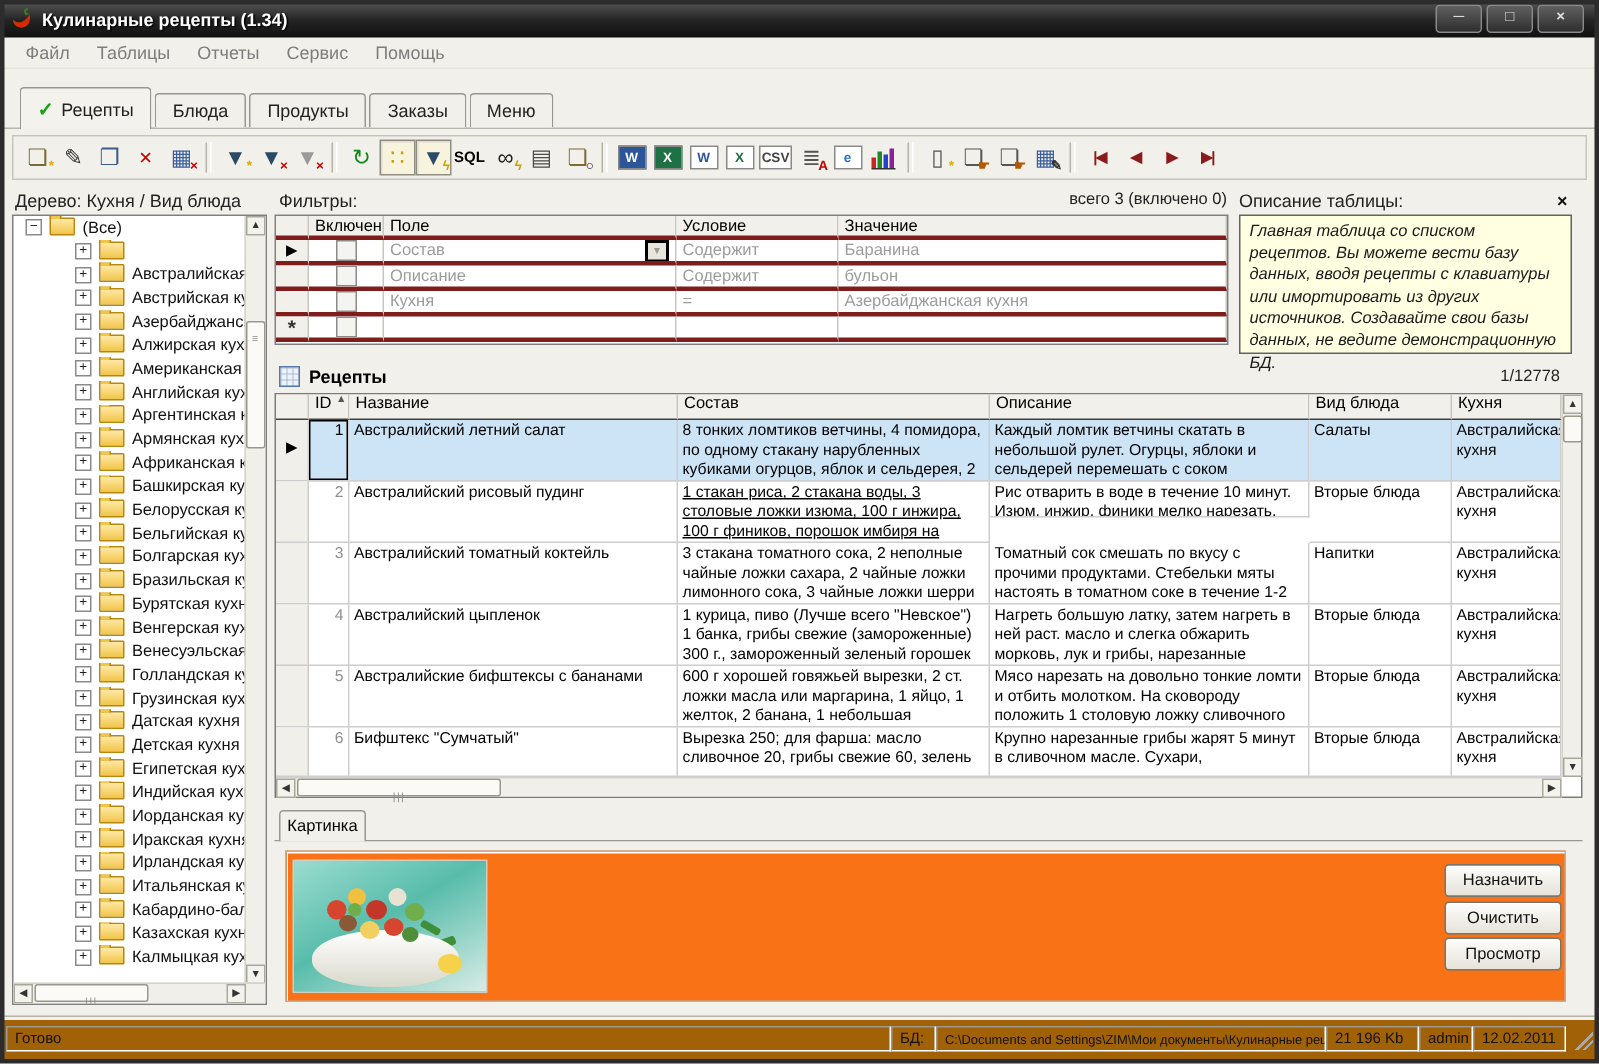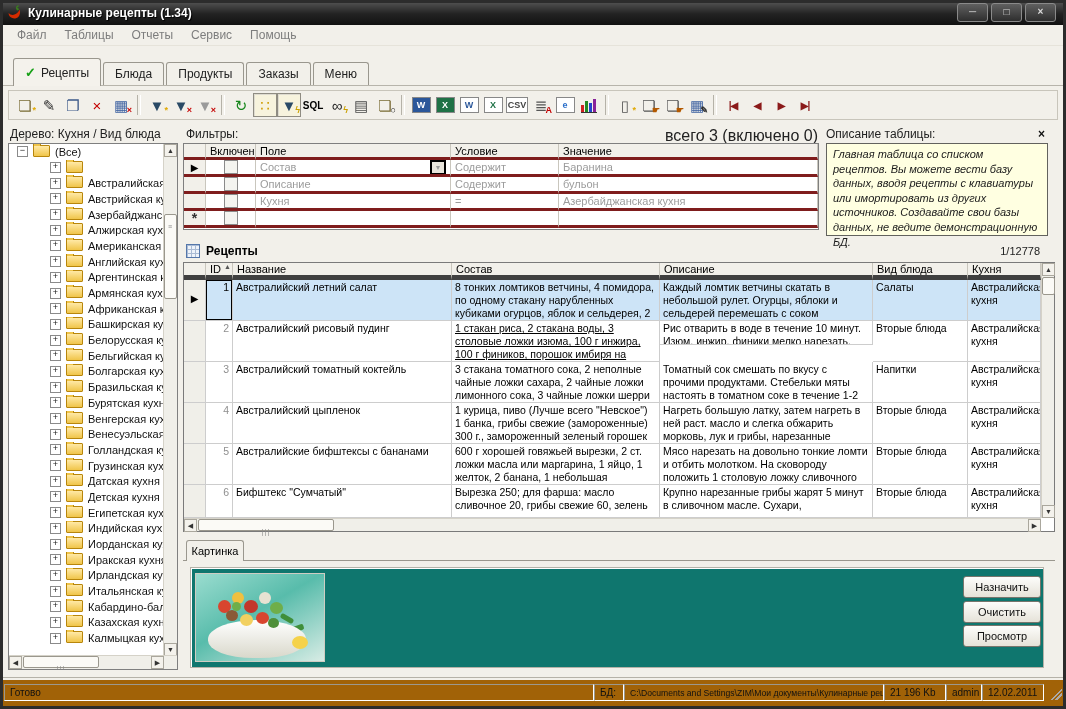--- a/index.html
+++ b/index.html
@@ -38,21 +38,21 @@
   .xbox{flex:0 0 9px;width:9px;height:9px;border:1px solid #8a8a8a;background:#fff;font-size:9px;line-height:7px;text-align:center;color:#222;margin-right:5px;}
   .folder{flex:0 0 15px;width:15px;height:10px;background:linear-gradient(#ffe9a6,#f0c54a);border:1px solid #b8860b;border-radius:1px;position:relative;margin-right:5px;margin-top:-2px;}
   .folder::before{content:"";position:absolute;top:-3px;left:-1px;width:6px;height:2px;background:#f0c54a;border:1px solid #b8860b;border-bottom:none;}
   .vsb{position:absolute;top:0;right:0;width:13px;bottom:13px;background:#f0efe9;border-left:1px solid #d5d2c8;}
   .hsb{position:absolute;left:0;right:0;bottom:0;height:13px;background:#f0efe9;border-top:1px solid #d5d2c8;}
   .sb-btn{position:absolute;width:13px;height:13px;background:#f4f2ec;border:1px solid #aaa79d;box-sizing:border-box;font-size:7px;line-height:11px;text-align:center;color:#333;}
   .sb-thumb{position:absolute;background:#fbfaf6;border:1px solid #9a978d;box-sizing:border-box;border-radius:2px;text-align:center;color:#999;}
   .grip{font-size:7px;line-height:10px;letter-spacing:1px;color:#8a8a8a;}
   
   .filters-label{position:absolute;left:186px;top:127px;font-size:12px;color:#222;}
-  .filters-summary{position:absolute;top:127px;left:620px;width:198px;text-align:right;font-size:16px;color:#222;}
+  .filters-summary{position:absolute;top:127px;left:620px;width:198px;text-align:right;font-size:11px;color:#222;}
   .fgrid{position:absolute;left:183px;top:143px;width:636px;height:87px;background:#fff;border:1px solid #7f7f7f;box-sizing:border-box;display:grid;grid-template-columns:22px 50px 195px 108px 1fr;grid-template-rows:16px 17px 17px 17px 17px;}
   .fcell{border-right:1px solid #c9c6bd;border-bottom:3px solid #7f1d1d;font-size:11px;display:flex;align-items:center;padding:0 4px;box-sizing:border-box;overflow:hidden;}
   .fhead{background:#f2f0ea;color:#000;}
   .fgut{background:#f2f0ea;justify-content:center;padding:0;}
   .fval{color:#9c9c9c;}
   .fchk{width:12px;height:12px;border:1px solid #8a8a8a;background:#f4f4f0;margin:0 auto;}
   .combo{display:flex;align-items:center;justify-content:space-between;width:100%;height:15px;}
   .combo-btn{width:16px;height:15px;border:2px solid #000;background:#e8e5dc;font-size:7px;line-height:11px;text-align:center;box-sizing:border-box;}
   .cur-mark{color:#000;font-size:10px;}
   .new-mark{color:#333;font-size:14px;font-weight:bold;line-height:8px;}
@@ -60,37 +60,37 @@
   .desc-title{position:absolute;left:826px;top:127px;font-size:12px;color:#222;}
   .desc-close{position:absolute;left:1038px;top:127px;font-size:12px;font-weight:bold;color:#111;}
   .descbox{position:absolute;left:826px;top:143px;width:222px;height:93px;background:#ffffe1;border:1px solid #62625e;box-sizing:border-box;padding:3px 6px;font-size:11px;font-style:italic;color:#1a1a1a;line-height:14.6px;}
   
   .rec-head{position:absolute;left:186px;top:244px;display:flex;align-items:center;}
   .grid-ico{width:12px;height:12px;border:1px solid #5577aa;background-color:#eef3fa;background-image:linear-gradient(#aabbd4 1px,transparent 1px),linear-gradient(90deg,#aabbd4 1px,transparent 1px);background-size:4px 4px;margin-right:6px;}
   .rec-title{font-size:12px;font-weight:bold;color:#000;}
   .rec-counter{position:absolute;left:940px;top:245px;width:100px;text-align:right;font-size:11px;color:#222;}
   .tablewrap{position:absolute;left:183px;top:262px;width:872px;height:270px;border:1px solid #7a7a7a;background:#fff;box-sizing:border-box;display:grid;grid-template-columns:1fr 13px;grid-template-rows:17px 1fr 13px;}
   .thead{grid-column:1;grid-row:1;display:flex;}
-  .thc{background:#f2f0ea;border-right:1px solid #c9c6bd;border-bottom:5px solid #404040;font-size:11px;display:flex;padding:0 4px;box-sizing:border-box;overflow:hidden;}
+  .thc{background:#f2f0ea;border-right:1px solid #c9c6bd;border-bottom:1px solid #404040;font-size:11px;display:flex;padding:0 4px;box-sizing:border-box;overflow:hidden;}
   .sortarrow{font-size:7px;color:#555;margin-left:3px;}
   .tbody{grid-column:1;grid-row:2;overflow:hidden;}
   .trow{display:flex;}
   .tc{border-right:1px solid #cdcdcd;border-bottom:1px solid #cdcdcd;font-size:10.5px;line-height:13.2px;padding:1px 3px;box-sizing:border-box;overflow:hidden;color:#000;}
   .tc.gut{background:#f0efe9;padding:0;text-align:center;font-size:10px;color:#000;display:flex;align-items:flex-start;justify-content:center;}
   .tc.idc{color:#8f8f8f;text-align:right;display:block;}
   .trow.sel .tc{background:#cde4f7;}
   .trow.sel .tc.gut{background:#f0efe9;}
   .trow.sel .tc.idc{color:#000;box-shadow:inset 0 0 0 1px #000;}
   .tvsb{grid-column:2;grid-row:1/3;position:relative;background:#f0efe9;border-left:1px solid #d5d2c8;}
   .thsb{grid-column:1;grid-row:3;position:relative;background:#f0efe9;border-top:1px solid #d5d2c8;}
   
   .pic-tab{position:absolute;left:186px;top:540px;width:58px;height:21px;background:#f2f0ea;border:1px solid #9a978e;border-bottom:none;border-radius:3px 3px 0 0;font-size:11px;display:flex;align-items:center;justify-content:center;box-sizing:border-box;z-index:5;}
   .pic-line{position:absolute;left:183px;top:560px;width:872px;height:1px;background:#9a978e;}
   .pic-panel{position:absolute;left:183px;top:561px;width:872px;height:112px;background:#f2f0ea;}
-  .pic-groove{position:absolute;left:7px;top:6px;width:852px;height:99px;border:1px solid #b5b2a8;box-shadow:inset 1px 1px 0 #fff;background:#0f766e;}
+  .pic-groove{position:absolute;left:7px;top:6px;width:852px;height:99px;border:1px solid #b5b2a8;box-shadow:inset 1px 1px 0 #fff;background:#f97316;}
   .pic-img{position:absolute;left:4px;top:5px;width:128px;height:87px;background:linear-gradient(150deg,#9adccf,#58bcab 45%,#d8ece5);border:1px solid #cfccc2;overflow:hidden;}
   .dot{position:absolute;border-radius:50%;}
   .bowl{position:absolute;left:12px;bottom:3px;width:98px;height:38px;background:linear-gradient(#ffffff,#d9d8cb);border-radius:50% 50% 46% 46%;}
   .sprig{position:absolute;background:#3f8f3a;border-radius:2px;}
   .pic-btn{position:absolute;width:78px;height:22px;background:linear-gradient(#fdfdfb,#e5e2d8);border:1px solid #77756c;border-radius:3px;font-size:11px;display:flex;align-items:center;justify-content:center;box-sizing:border-box;color:#111;}
   
   .stat-divider{position:absolute;left:3px;top:677px;width:1060px;height:2px;border-top:1px solid #b5b2a8;border-bottom:1px solid #fff;}
   .statusbar{position:absolute;left:0px;top:680px;width:1066px;height:26px;background:#a16207;}
   .seg{position:absolute;top:4px;height:17px;border:1px solid;border-color:#9b988e #fff #fff #9b988e;font-size:10px;display:flex;align-items:center;padding:0 5px;box-sizing:border-box;overflow:hidden;white-space:nowrap;color:#111;}
   .seg.path{font-size:8.6px;}

